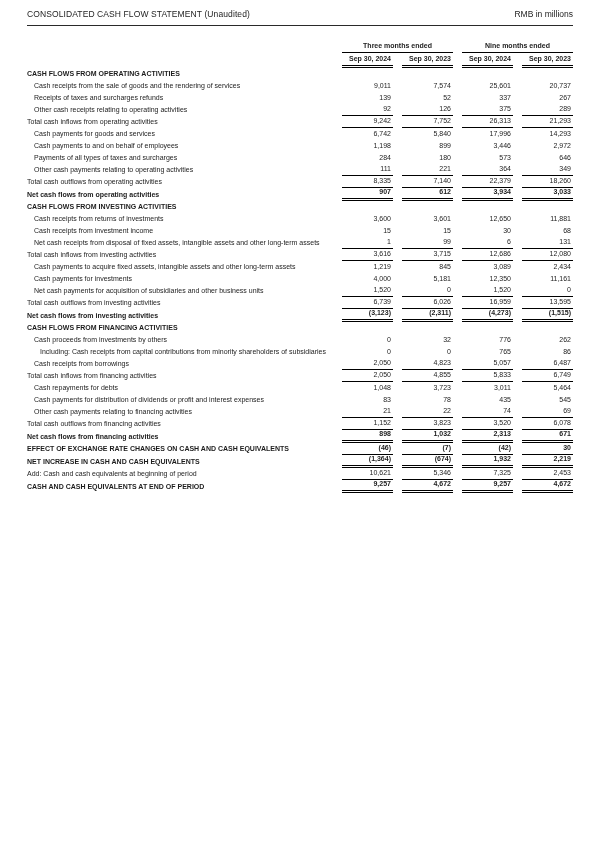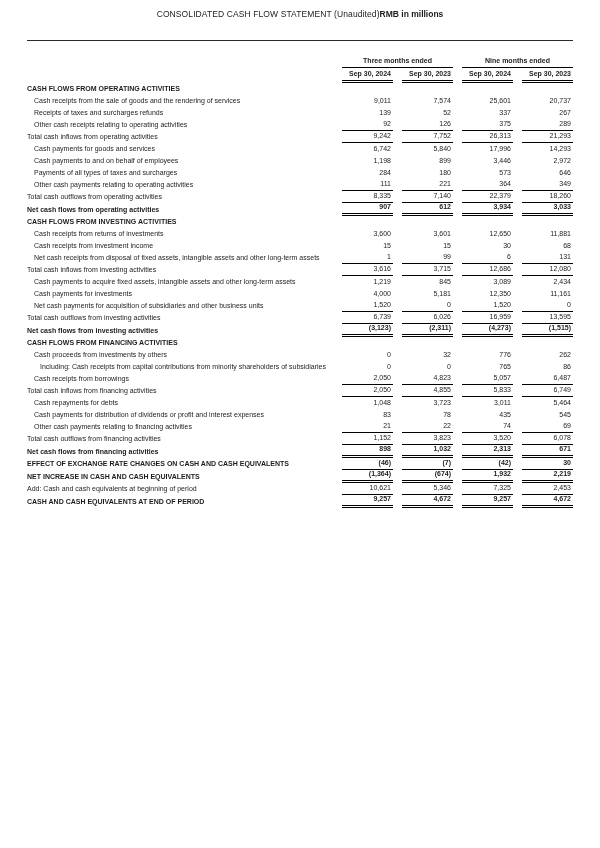--- a/index.html
+++ b/index.html
@@ -6,25 +6,25 @@
   html, body { width:600px; height:848px; background:#ffffff; }
   body {
     font-family:"Liberation Sans", sans-serif;
     color:#1c1c1c;
     -webkit-font-smoothing:antialiased;
   }
   .page { width:600px; height:848px; padding:9px 27px 0 27px; background:#fff; }
 
   
   .doc-header{
-    display:flex; justify-content:center; align-items:flex-end;
-    border-bottom:1.2px solid #2a2a2a; padding-bottom:21px;
+    display:flex; justify-content:space-between; align-items:flex-end;
+    border-bottom:1.2px solid #2a2a2a; padding-bottom:6px;
   }
   .doc-title{ font-size:8.5px; letter-spacing:.1px; }
-  .doc-unit{ font-size:8.5px;font-weight:bold; }
+  .doc-unit{ font-size:8.5px; }
 
   
   table.statement{
     border-collapse:collapse; table-layout:fixed;
     width:546px; margin-top:15px;
   }
   col.c-label{ width:306px; }
   col.c-num{ width:60px; }
   td, th{ padding:0; vertical-align:bottom; font-size:7px; font-weight:normal; text-align:left; }
 

